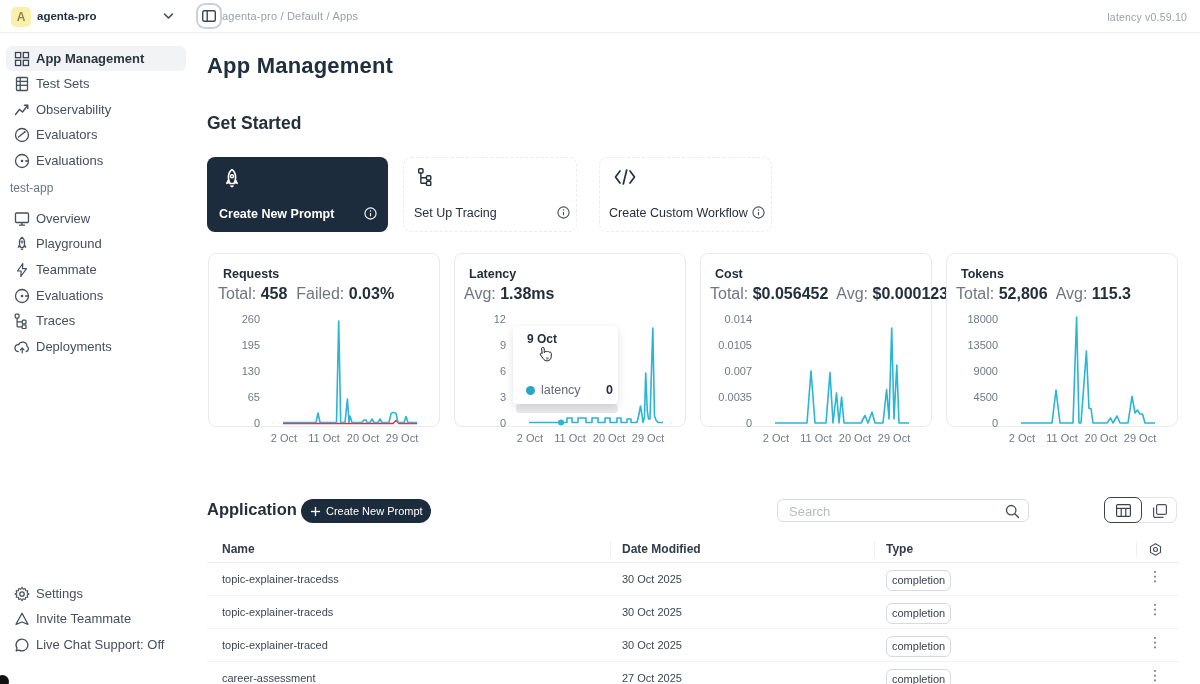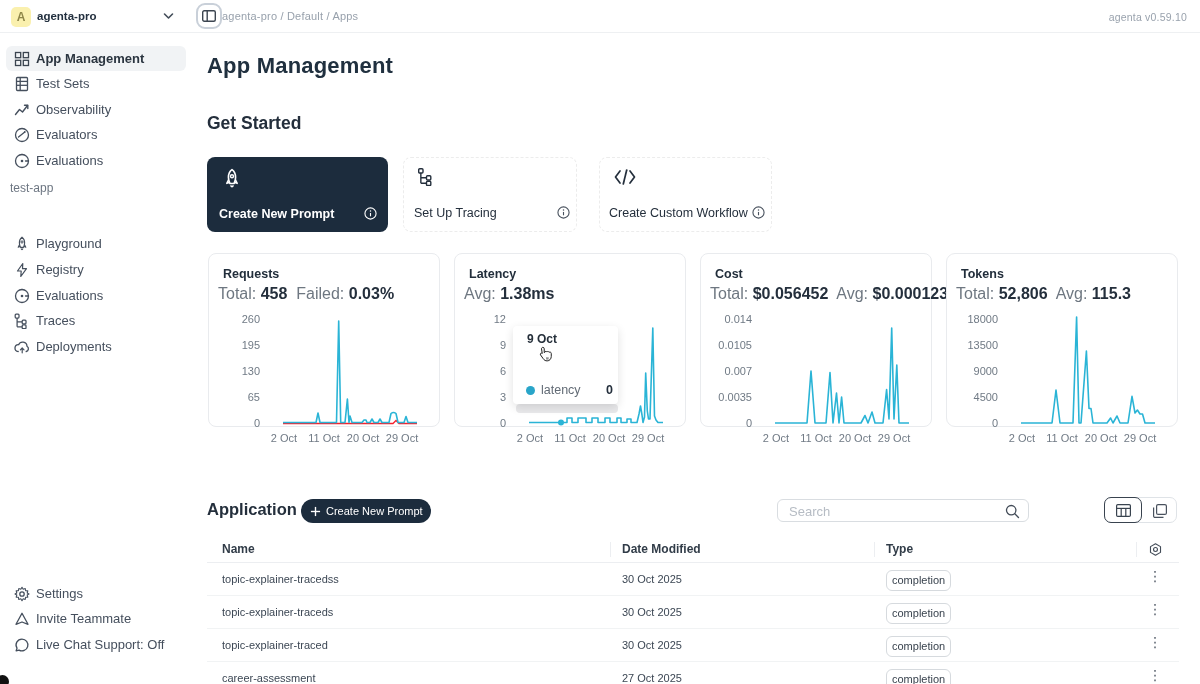--- a/index.html
+++ b/index.html
@@ -79,21 +79,21 @@
   <svg id="chev" width="11" height="14" viewBox="0 0 11 14">
       <path d="M1.5 5 L5.5 9 L9.5 5" stroke="#424c58" stroke-width="1.6" fill="none" stroke-linecap="round" stroke-linejoin="round"></path>
     </svg>
   <div id="collapsebtn">
     <svg width="14" height="12" viewBox="0 0 14 12">
         <rect x="0.7" y="0.7" width="12.6" height="10.6" rx="1.5" stroke="#3c4550" stroke-width="1.4" fill="none"></rect>
         <line x1="5.2" y1="0.7" x2="5.2" y2="11.3" stroke="#3c4550" stroke-width="1.4"></line>
       </svg>
   </div>
   <div id="crumb">agenta-pro / Default / Apps</div>
-  <div id="version">agenta v0.59.10</div>
+  <div id="version">latency v0.59.10</div>
 </div>
 
 <div id="sidebar">
   <div class="nav-item sel" style="top:12.5px">
     <svg class="ic" viewBox="0 0 16 16">
         <rect x="1.5" y="1.5" width="5.2" height="5.2" stroke="#3a444f" stroke-width="1.3" fill="none"></rect>
         <rect x="9.3" y="1.5" width="5.2" height="5.2" stroke="#3a444f" stroke-width="1.3" fill="none"></rect>
         <rect x="1.5" y="9.3" width="5.2" height="5.2" stroke="#3a444f" stroke-width="1.3" fill="none"></rect>
         <rect x="9.3" y="9.3" width="5.2" height="5.2" stroke="#3a444f" stroke-width="1.3" fill="none"></rect>
       </svg>
@@ -125,35 +125,43 @@
   </div>
   <div class="nav-item" style="top:114.5px">
     <svg class="ic" viewBox="0 0 16 16">
         <path d="M14.5 8 A6.5 6.5 0 1 1 8 1.5" stroke="#454f5d" stroke-width="1.3" fill="none" stroke-linecap="round"></path>
         <path d="M8 1.5 A6.5 6.5 0 0 1 14.5 8 L11.5 8" stroke="#454f5d" stroke-width="1.3" fill="none" stroke-linecap="round" stroke-linejoin="round"></path>
         <circle cx="8" cy="8" r="1.3" fill="#454f5d"></circle>
       </svg>
     <div class="lb">Evaluations</div>
   </div>
   <div class="nav-sec" style="top:148px">test-app</div>
+  <div class="nav-item" style="top:172.5px">
+    <svg class="ic" viewBox="0 0 16 16">
+        <rect x="1.5" y="2" width="13" height="9.5" rx="1" stroke="#454f5d" stroke-width="1.3" fill="none"></rect>
+        <line x1="5.5" y1="14.2" x2="10.5" y2="14.2" stroke="#454f5d" stroke-width="1.3" stroke-linecap="round"></line>
+        <line x1="8" y1="11.5" x2="8" y2="14" stroke="#454f5d" stroke-width="1.3"></line>
+      </svg>
+    <div class="lb">Overview</div>
+  </div>
   <div class="nav-item" style="top:198px">
     <svg class="ic" viewBox="0 0 16 16">
         <path d="M8 1.2 C9.8 2.5 10.6 4.6 10.6 6.8 C10.6 8.6 10.2 10.2 9.5 11.3 L6.5 11.3 C5.8 10.2 5.4 8.6 5.4 6.8 C5.4 4.6 6.2 2.5 8 1.2 Z" stroke="#454f5d" stroke-width="1.2" fill="none" stroke-linejoin="round"></path>
         <circle cx="8" cy="6" r="1.1" stroke="#454f5d" stroke-width="1" fill="none"></circle>
         <path d="M5.6 8.5 L4.2 11.2 L6 10.6" stroke="#454f5d" stroke-width="1.1" fill="none" stroke-linejoin="round"></path>
         <path d="M10.4 8.5 L11.8 11.2 L10 10.6" stroke="#454f5d" stroke-width="1.1" fill="none" stroke-linejoin="round"></path>
         <path d="M7 12.6 Q8 14.6 9 12.6" stroke="#454f5d" stroke-width="1.1" fill="none"></path>
       </svg>
     <div class="lb">Playground</div>
   </div>
   <div class="nav-item" style="top:223.5px">
     <svg class="ic" viewBox="0 0 16 16">
         <path d="M8.8 1.5 L3.5 9 H7.2 L6.8 14.5 L12.5 6.7 H8.5 Z" stroke="#454f5d" stroke-width="1.2" fill="none" stroke-linejoin="round"></path>
       </svg>
-    <div class="lb">Registry</div>
+    <div class="lb">Teammate</div>
   </div>
   <div class="nav-item" style="top:249.5px">
     <svg class="ic" viewBox="0 0 16 16">
         <path d="M14.5 8 A6.5 6.5 0 1 1 8 1.5" stroke="#454f5d" stroke-width="1.3" fill="none" stroke-linecap="round"></path>
         <path d="M8 1.5 A6.5 6.5 0 0 1 14.5 8 L11.5 8" stroke="#454f5d" stroke-width="1.3" fill="none" stroke-linecap="round" stroke-linejoin="round"></path>
         <circle cx="8" cy="8" r="1.3" fill="#454f5d"></circle>
       </svg>
     <div class="lb">Evaluations</div>
   </div>
   <div class="nav-item" style="top:275px">

